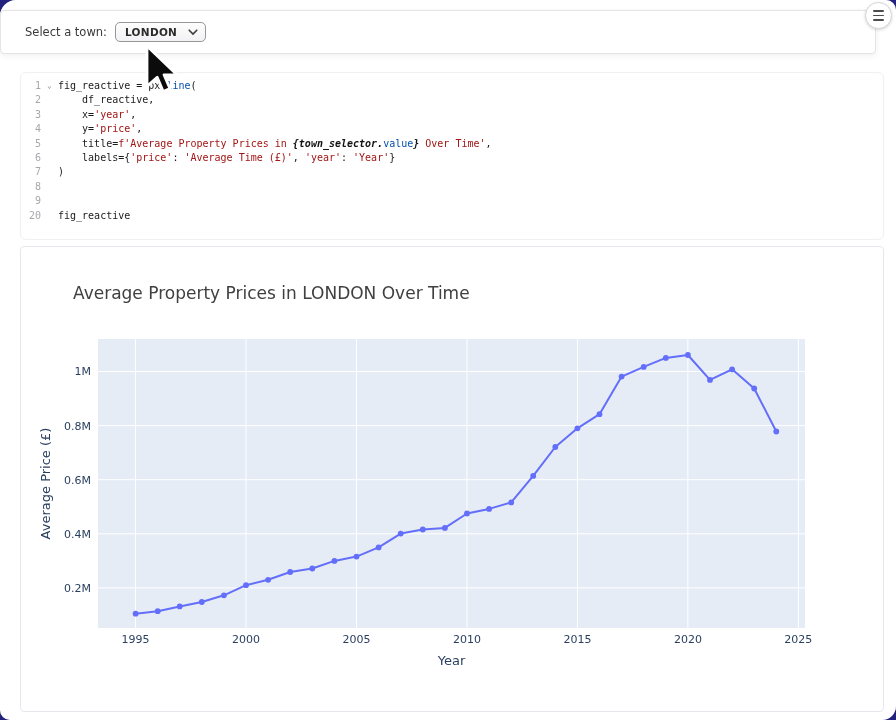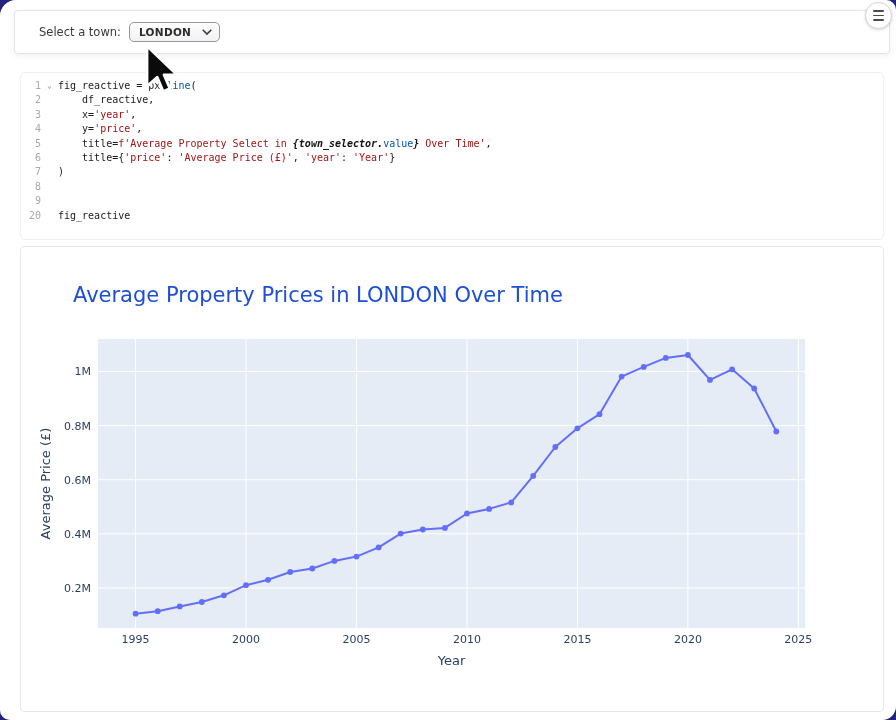--- a/index.html
+++ b/index.html
@@ -10,21 +10,21 @@
     font-family:"DejaVu Sans","Liberation Sans",sans-serif;
     position:relative;
   }
   .page {
     position:absolute; inset:0; background:#ffffff;
     border-radius:16px 10px 14px 10px;
     box-shadow:0 0 0 1px rgba(255,255,255,.4) inset;
   }
   
   .header-card {
-    position:absolute; left:14px; top:10px; width:876px; height:44px;
+    position:absolute; left:0; top:10px; width:876px; height:44px;
     background:#fff; border:1px solid #e4e4e7; border-radius:4px;
     box-shadow:0 2px 6px rgba(50,50,90,.07);
     display:flex; align-items:center; padding-left:24px;
   }
   .header-label { font-size:11.5px; color:#3a3a3a; }
   .town-select {
     margin-left:8px; width:91px; height:20px;
     border:1px solid #979797; border-radius:5px;
     background:linear-gradient(#fdfdfd,#f2f2f4);
     display:flex; align-items:center; justify-content:space-between;
@@ -54,21 +54,21 @@
   .tok-p  { color:#1b1b1b; }
   .tok-s  { color:#a31515; }
   .tok-fn { color:#0550ae; }
   .tok-v  { color:#0550ae; }
   .tok-b  { color:#131313; font-weight:bold;font-style:italic; }
   
   .chart-card {
     position:absolute; left:20px; top:246px; width:864px; height:466px;
     border:1px solid #e4e7ec; border-radius:4px; background:#fff;
   }
-  .chart-title { position:absolute; left:52px; top:36px; font-size:21px; color:#1d4ed8; }
+  .chart-title { position:absolute; left:52px; top:36px; font-size:17px; color:#404040; }
   #chart-svg { position:absolute; left:0; top:0; }
   #chart-svg text { font-family:"DejaVu Sans","Liberation Sans",sans-serif; }
   .tick { font-size:11px; fill:#2a3f5f; }
   .axis-title { font-size:13px; fill:#2a3f5f; }
   
   .cursor { position:absolute; left:144px; top:44px; z-index:60; pointer-events:none; }
 </style>
 </head>
 <body>
 
@@ -108,26 +108,26 @@
           <span class="code-text"><span class="tok-p">    x=</span><span class="tok-s">'year'</span><span class="tok-p">,</span></span>
         </div>
         <div class="code-line">
           <span class="gutter">4</span>
           <span class="fold"></span>
           <span class="code-text"><span class="tok-p">    y=</span><span class="tok-s">'price'</span><span class="tok-p">,</span></span>
         </div>
         <div class="code-line">
           <span class="gutter">5</span>
           <span class="fold"></span>
-          <span class="code-text"><span class="tok-p">    title=</span><span class="tok-s">f'Average Property Select in </span><span class="tok-b">{town_selector.</span><span class="tok-v">value</span><span class="tok-b">}</span><span class="tok-s"> Over Time'</span><span class="tok-p">,</span></span>
+          <span class="code-text"><span class="tok-p">    title=</span><span class="tok-s">f'Average Property Prices in </span><span class="tok-b">{town_selector.</span><span class="tok-v">value</span><span class="tok-b">}</span><span class="tok-s"> Over Time'</span><span class="tok-p">,</span></span>
         </div>
         <div class="code-line">
           <span class="gutter">6</span>
           <span class="fold"></span>
-          <span class="code-text"><span class="tok-p">    title={</span><span class="tok-s">'price'</span><span class="tok-p">: </span><span class="tok-s">'Average Price (£)'</span><span class="tok-p">, </span><span class="tok-s">'year'</span><span class="tok-p">: </span><span class="tok-s">'Year'</span><span class="tok-p">}</span></span>
+          <span class="code-text"><span class="tok-p">    labels={</span><span class="tok-s">'price'</span><span class="tok-p">: </span><span class="tok-s">'Average Time (£)'</span><span class="tok-p">, </span><span class="tok-s">'year'</span><span class="tok-p">: </span><span class="tok-s">'Year'</span><span class="tok-p">}</span></span>
         </div>
         <div class="code-line">
           <span class="gutter">7</span>
           <span class="fold"></span>
           <span class="code-text"><span class="tok-p">)</span></span>
         </div>
         <div class="code-line">
           <span class="gutter">8</span>
           <span class="fold"></span>
           <span class="code-text"></span>

